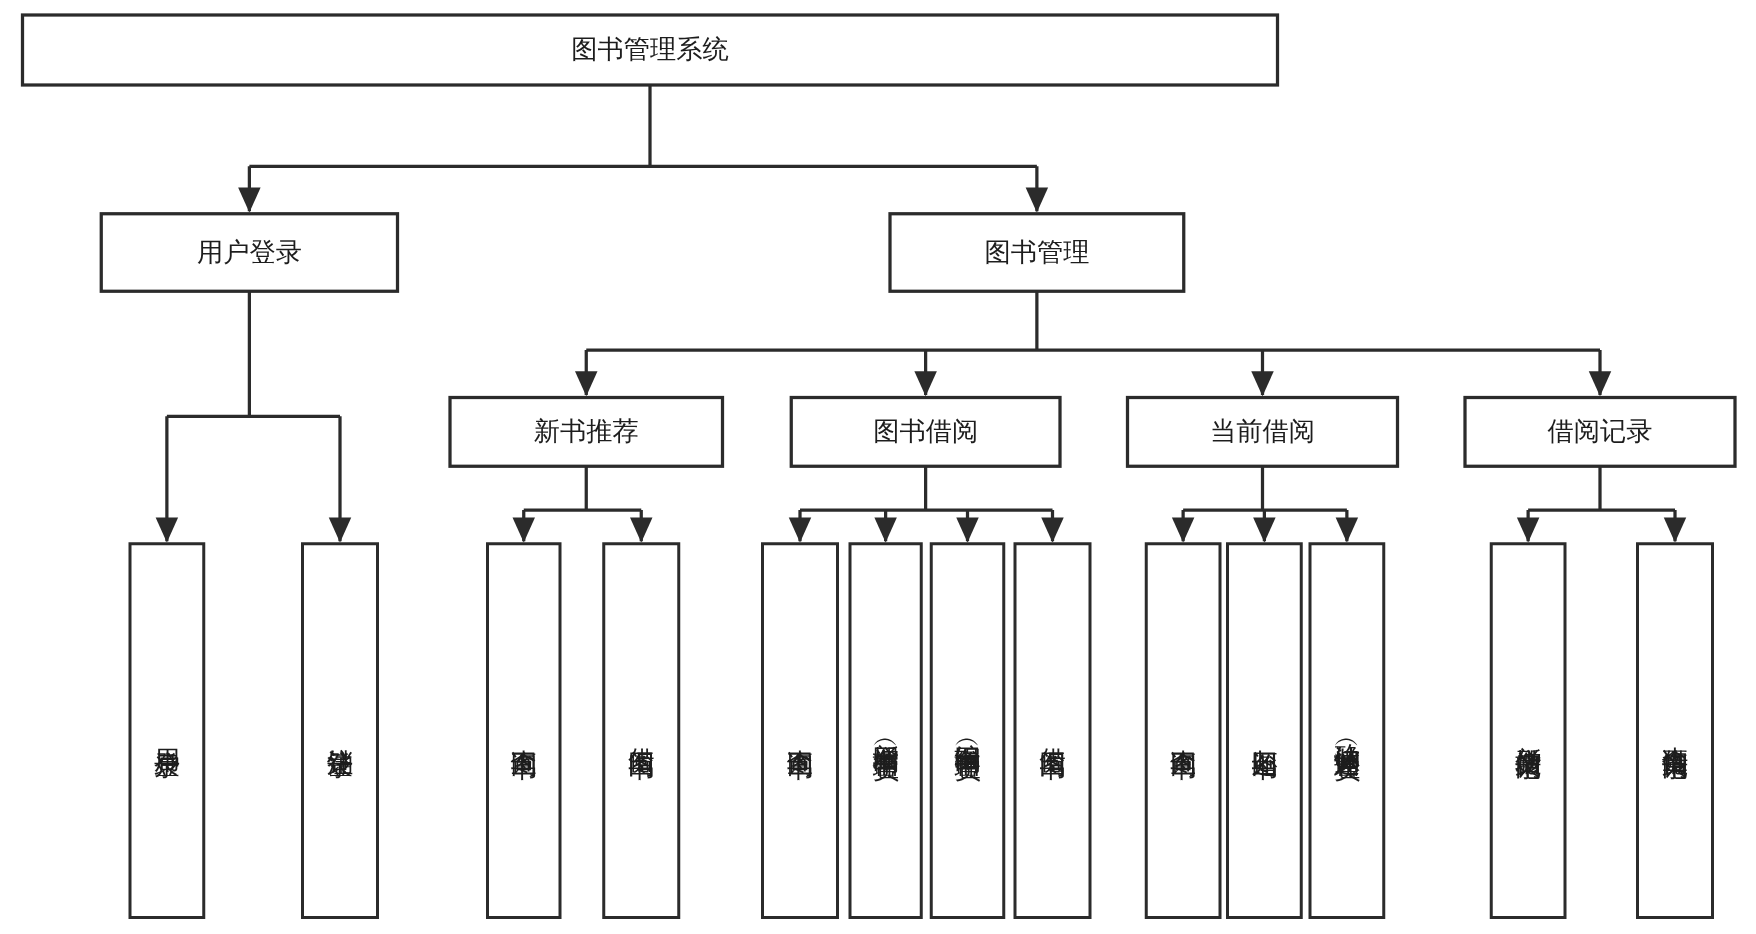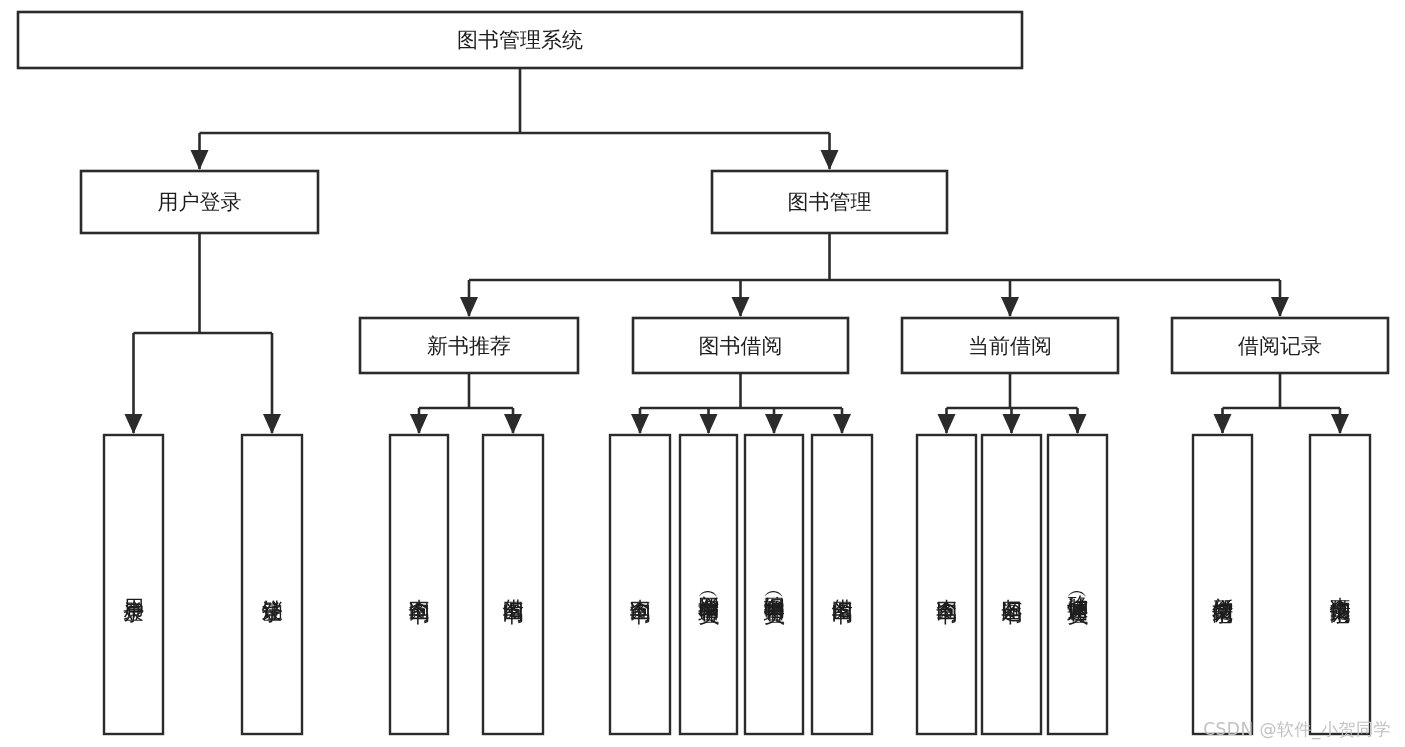--- a/index.html
+++ b/index.html
@@ -211,15 +211,14 @@
         <span class="leaf-label">确认归还（管理员）</span>
       </div>
       <div class="leaf-label-wrap" style="left: 1193px; top: 435px; width: 59px; height: 299px;">
         <span class="leaf-label">新增借阅记录</span>
       </div>
       <div class="leaf-label-wrap" style="left: 1310px; top: 435px; width: 60px; height: 299px;">
         <span class="leaf-label">查询借阅记录</span>
       </div>
     </div>
 
-  <div class="watermark">CSDN @软件_小贺同学</div>
 
 </div>
 
 </body></html>

